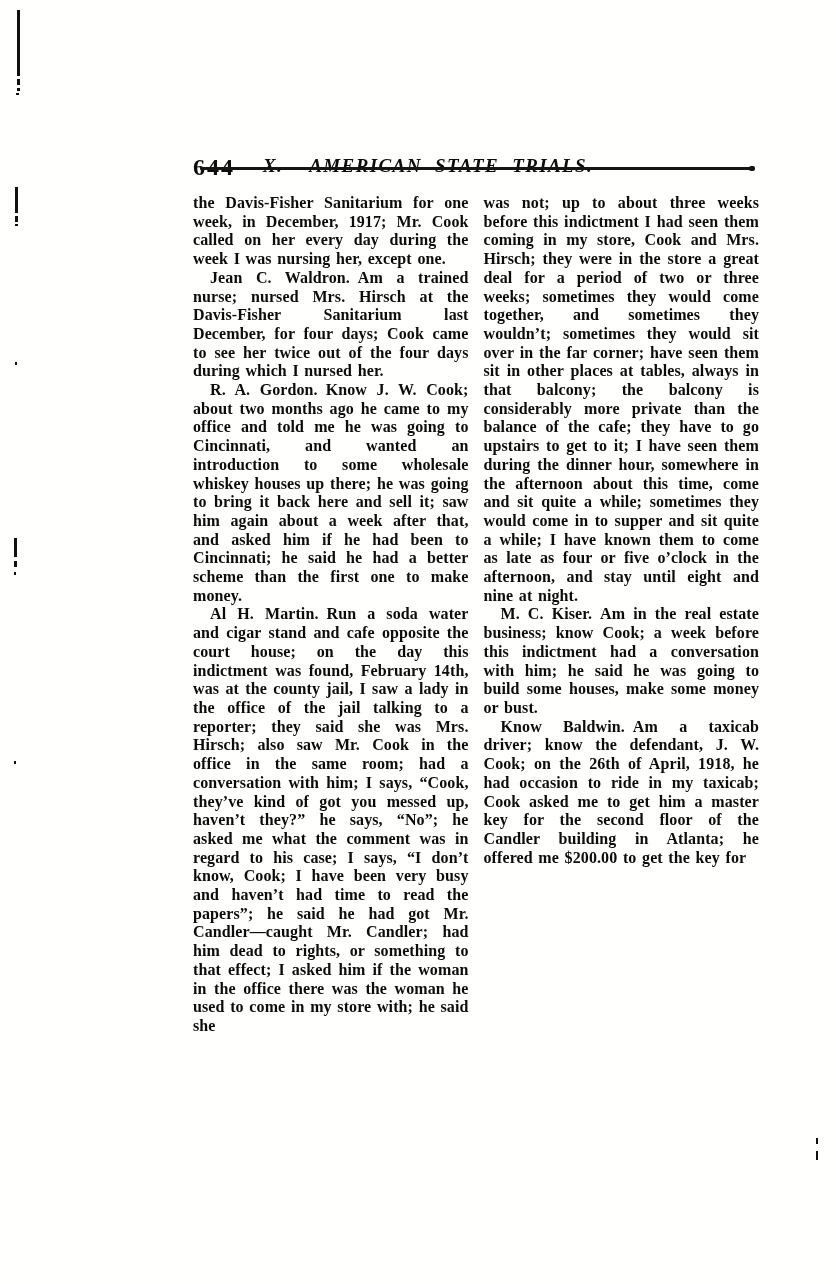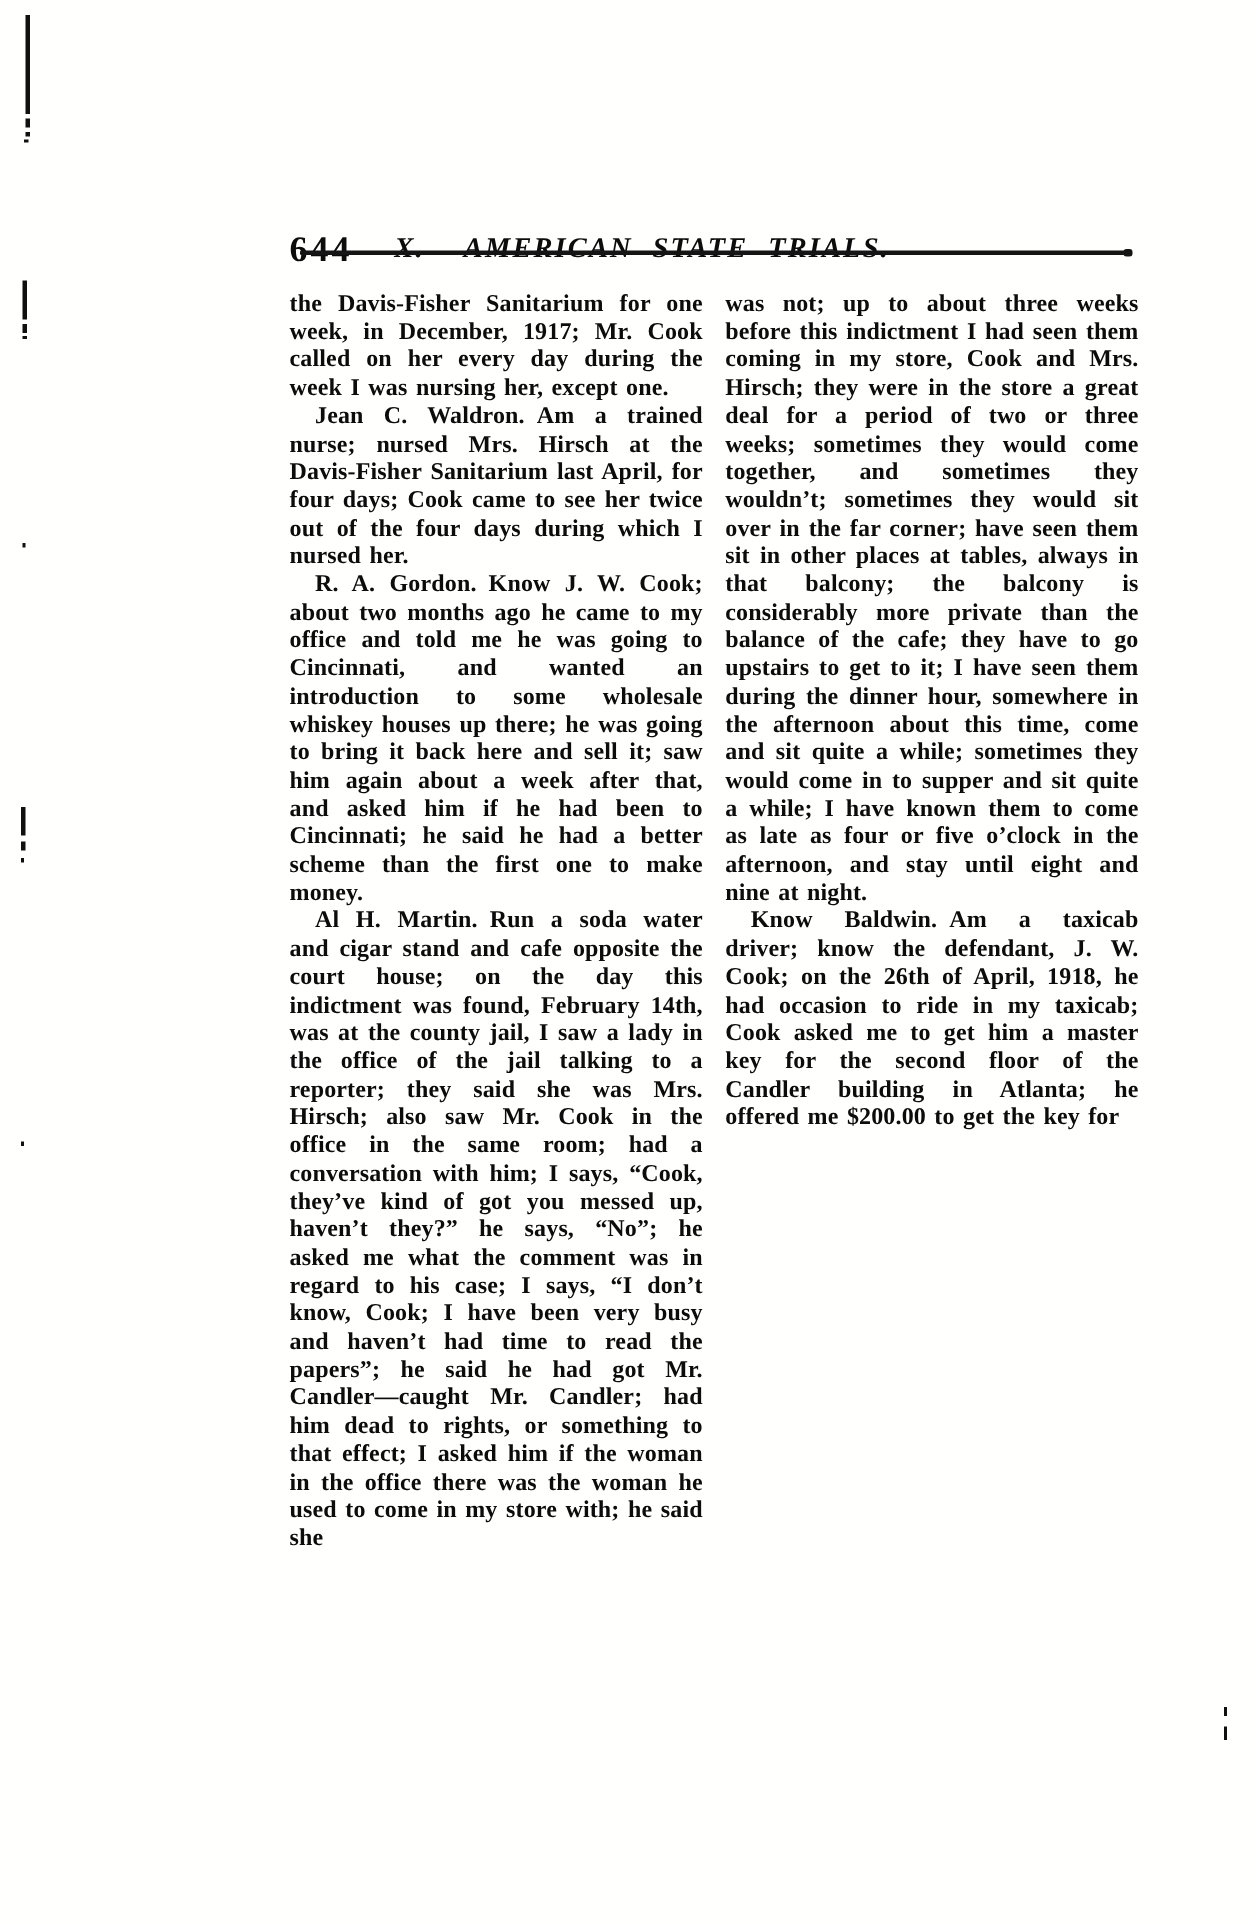--- a/index.html
+++ b/index.html
@@ -141,24 +141,25 @@
   <div class="header">
     <span class="page-number">644</span>
     <span class="running-title"><span class="section-num">X.</span><span>AMERICAN STATE TRIALS.</span></span>
   </div>
   <div class="header-rule"></div>
 
   <div class="body-text">
 
     <section class="col">
       <p><span>the Davis-Fisher Sanitarium for one week, in December, 1917; Mr. Cook called on her every day during the week I was nursing her, except one.</span></p>
-      <p class="indent"><span class="witness-name">Jean C. Waldron.</span><span>Am a trained nurse; nursed Mrs. Hirsch at the Davis-Fisher Sanitarium last April, for four days; Cook came to see her twice out of the four days during which I nursed her.</span></p>
+      <p class="indent"><span class="witness-name">Jean C. Waldron.</span><span>Am a trained nurse; nursed Mrs. Hirsch at the Davis-Fisher Sanitarium last December, for four days; Cook came to see her twice out of the four days during which I nursed her.</span></p>
       <p class="indent"><span class="witness-name">R. A. Gordon.</span><span>Know J. W. Cook; about two months ago he came to my office and told me he was going to Cincinnati, and wanted an introduction to some wholesale whiskey houses up there; he was going to bring it back here and sell it; saw him again about a week after that, and asked him if he had been to Cincinnati; he said he had a better scheme than the first one to make money.</span></p>
       <p class="indent"><span class="witness-name">Al H. Martin.</span><span>Run a soda water and cigar stand and cafe opposite the court house; on the day this indictment was found, February 14th, was at the county jail, I saw a lady in the office of the jail talking to a reporter; they said she was Mrs. Hirsch; also saw Mr. Cook in the office in the same room; had a conversation with him; I says, “Cook, they’ve kind of got you messed up, haven’t they?” he says, “No”; he asked me what the comment was in regard to his case; I says, “I don’t know, Cook; I have been very busy and haven’t had time to read the papers”; he said he had got Mr. Candler—caught Mr. Candler; had him dead to rights, or something to that effect; I asked him if the woman in the office there was the woman he used to come in my store with; he said she</span></p>
     </section>
 
     <section class="col">
       <p><span>was not; up to about three weeks before this indictment I had seen them coming in my store, Cook and Mrs. Hirsch; they were in the store a great deal for a period of two or three weeks; sometimes they would come together, and sometimes they wouldn’t; sometimes they would sit over in the far corner; have seen them sit in other places at tables, always in that balcony; the balcony is considerably more private than the balance of the cafe; they have to go upstairs to get to it; I have seen them during the dinner hour, somewhere in the afternoon about this time, come and sit quite a while; sometimes they would come in to supper and sit quite a while; I have known them to come as late as four or five o’clock in the afternoon, and stay until eight and nine at night.</span></p>
+      <p class="indent"><span class="witness-name">M. C. Kiser.</span><span>Am in the real estate business; know Cook; a week before this indictment had a conversation with him; he said he was going to build some houses, make some money or bust.</span></p>
       <p class="indent"><span class="witness-name">Know Baldwin.</span><span>Am a taxicab driver; know the defendant, J. W. Cook; on the 26th of April, 1918, he had occasion to ride in my taxicab; Cook asked me to get him a master key for the second floor of the Candler building in Atlanta; he offered me $200.00 to get the key for</span></p>
     </section>
 
   </div>
 </div>
 
 </body></html>

